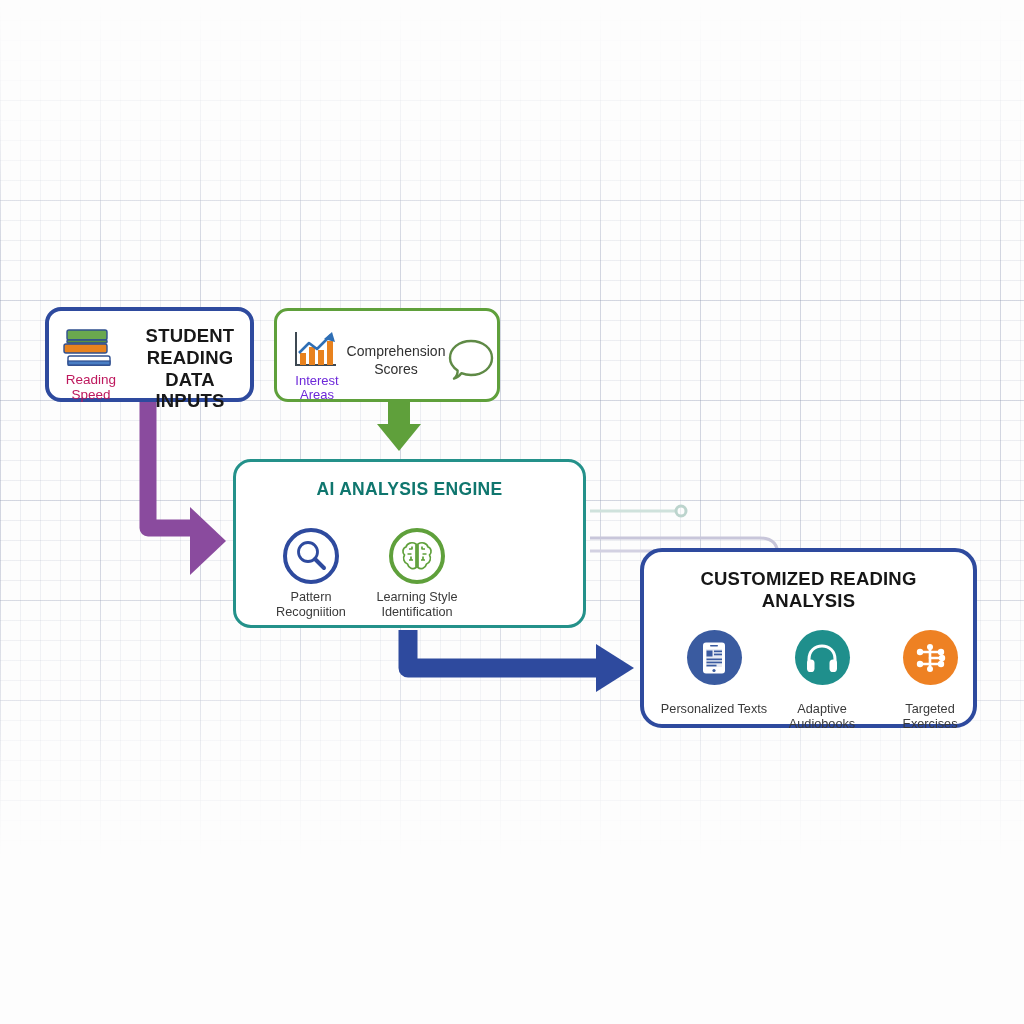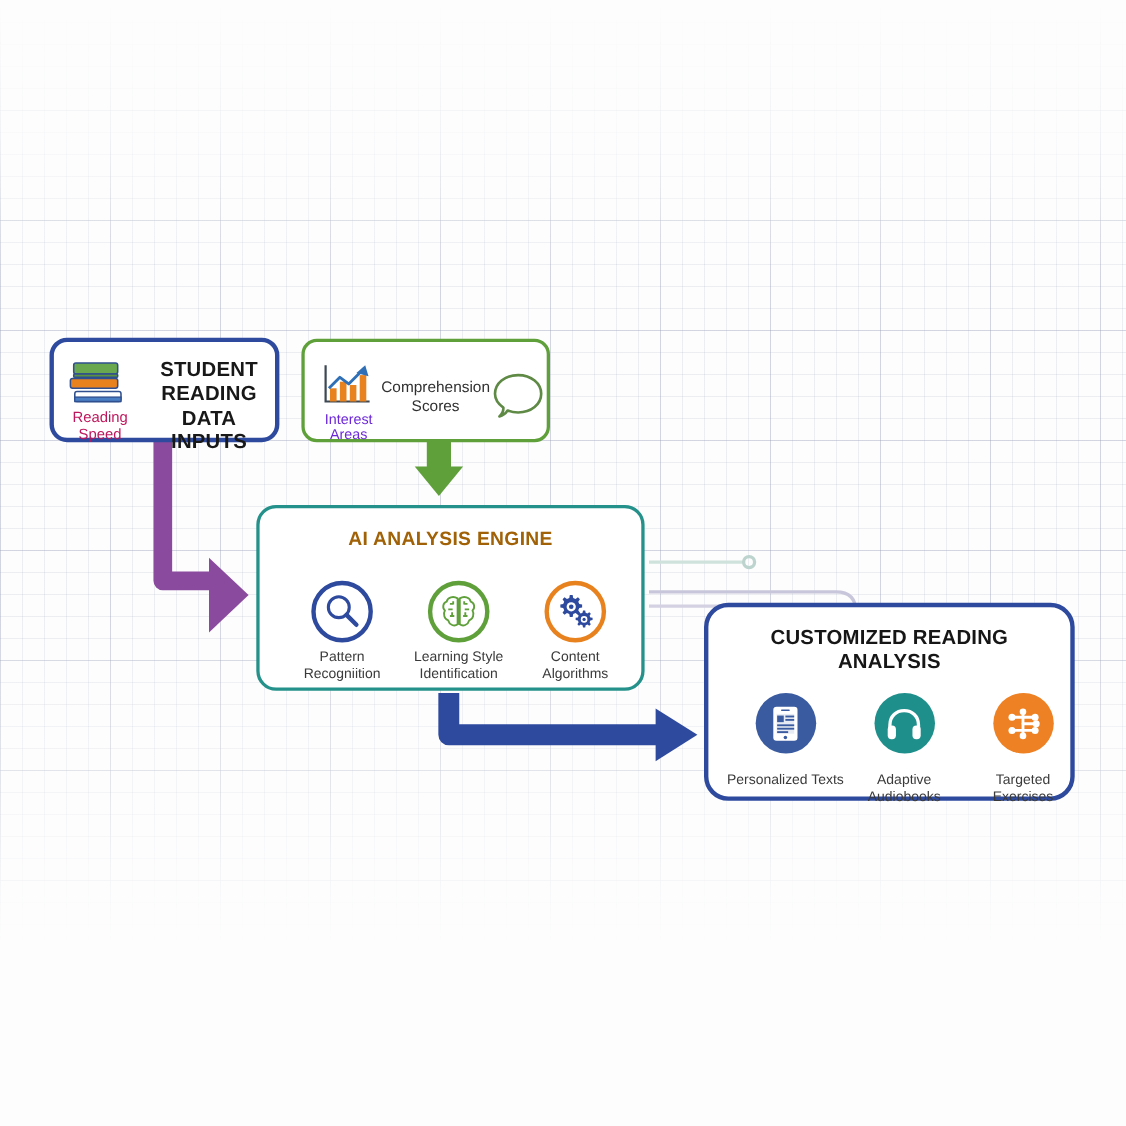--- a/index.html
+++ b/index.html
@@ -65,21 +65,21 @@
   }
   .bubble-icon{position:absolute;left:168px;top:24px;width:52px;height:48px;}
 
   
   #box-ai{
     left:233px;top:459px;width:353px;height:169px;
     border:3px solid #24918a;border-radius:18px;
   }
   .ai-title{
     position:absolute;left:0;top:17px;width:100%;text-align:center;
-    font-size:17.5px;font-weight:bold;color:#a16207;letter-spacing:.3px;
+    font-size:17.5px;font-weight:bold;color:#0f766e;letter-spacing:.3px;
   }
   .ai-steps{position:absolute;left:0;top:66px;width:100%;height:115px;}
   .step{position:absolute;width:106px;text-align:center;}
   .step .ring{width:56px;height:56px;border-radius:50%;margin:0 auto;position:relative;box-sizing:border-box;}
   .step .cap{margin-top:6px;font-size:12.7px;color:#3a3a3a;line-height:1.18;}
   #step-0{left:22px;} #step-1{left:128px;} #step-2{left:234px;}
   .ring-blue{border:4px solid #2e4a9e;}
   .ring-green{border:4px solid #5fa03b;}
   .ring-orange{border:4px solid #e8821e;}
   .ring svg{position:absolute;left:50%;top:50%;transform:translate(-50%,-50%);}
@@ -221,38 +221,20 @@
               <path d="M22 9 h3 M22.5 14 h4 M21 20 h4 M22 6.5 v3 M23 16.5 v3"></path>
             </g>
           </svg>
         </div>
         <div class="cap">
           <div>Learning Style</div>
           <div>Identification</div>
         </div>
       </div>
 
-      <div class="step" id="step-2">
-        <div class="ring ring-orange">
-          <svg viewBox="0 0 36 34" width="36" height="34">
-            <g fill="#2e4a9e">
-              <path d="M13 2 l2.6 0 .5 2.6 2.1 .9 2.2-1.5 1.8 1.8-1.5 2.2 .9 2.1 2.6 .5 0 2.6-2.6 .5-.9 2.1 1.5 2.2-1.8 1.8-2.2-1.5-2.1 .9-.5 2.6-2.6 0-.5-2.6-2.1-.9-2.2 1.5-1.8-1.8 1.5-2.2-.9-2.1-2.6-.5 0-2.6 2.6-.5 .9-2.1-1.5-2.2 1.8-1.8 2.2 1.5 2.1-.9 Z"></path>
-              <circle cx="14.3" cy="12.6" r="4.2" fill="#ffffff"></circle>
-              <circle cx="14.3" cy="12.6" r="2.1" fill="#2e4a9e"></circle>
-              <path d="M25 16 l2 0 .4 2 1.6 .7 1.7-1.1 1.4 1.4-1.1 1.7 .7 1.6 2 .4 0 2-2 .4-.7 1.6 1.1 1.7-1.4 1.4-1.7-1.1-1.6 .7-.4 2-2 0-.4-2-1.6-.7-1.7 1.1-1.4-1.4 1.1-1.7-.7-1.6-2-.4 0-2 2-.4 .7-1.6-1.1-1.7 1.4-1.4 1.7 1.1 1.6-.7 Z"></path>
-              <circle cx="26" cy="24.1" r="3" fill="#ffffff"></circle>
-              <circle cx="26" cy="24.1" r="1.5" fill="#2e4a9e"></circle>
-            </g>
-          </svg>
-        </div>
-        <div class="cap">
-          <div>Content</div>
-          <div>Algorithms</div>
-        </div>
-      </div>
 
     </div>
   </div>
 
   <div class="node" id="box-out">
     <div class="out-title">
       <div>CUSTOMIZED READING</div>
       <div>ANALYSIS</div>
     </div>
     <div class="out-items">

